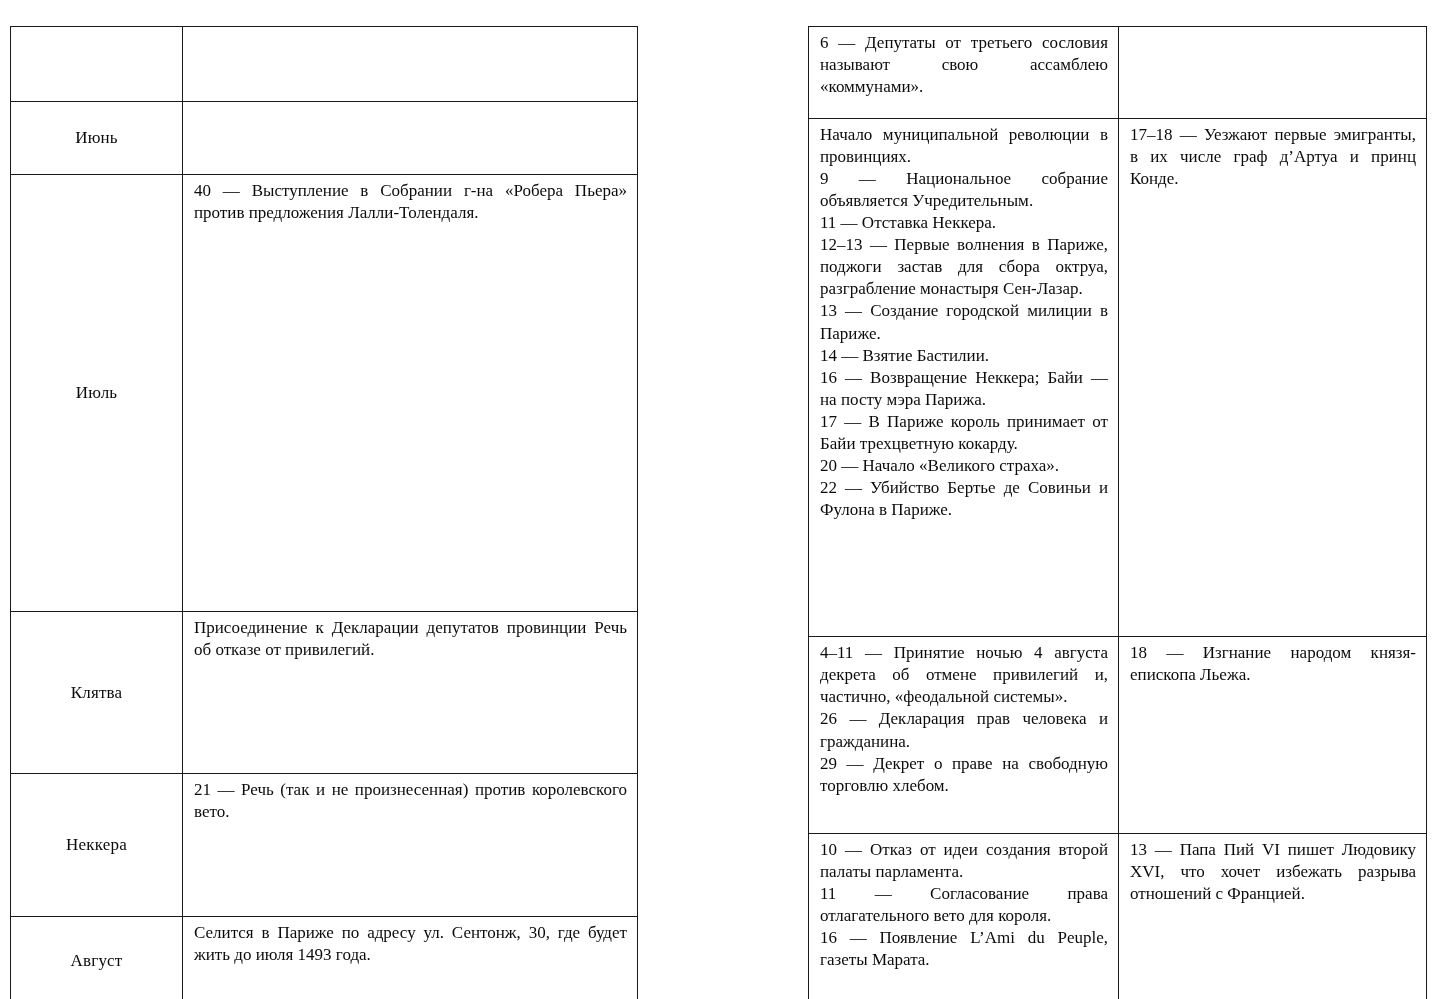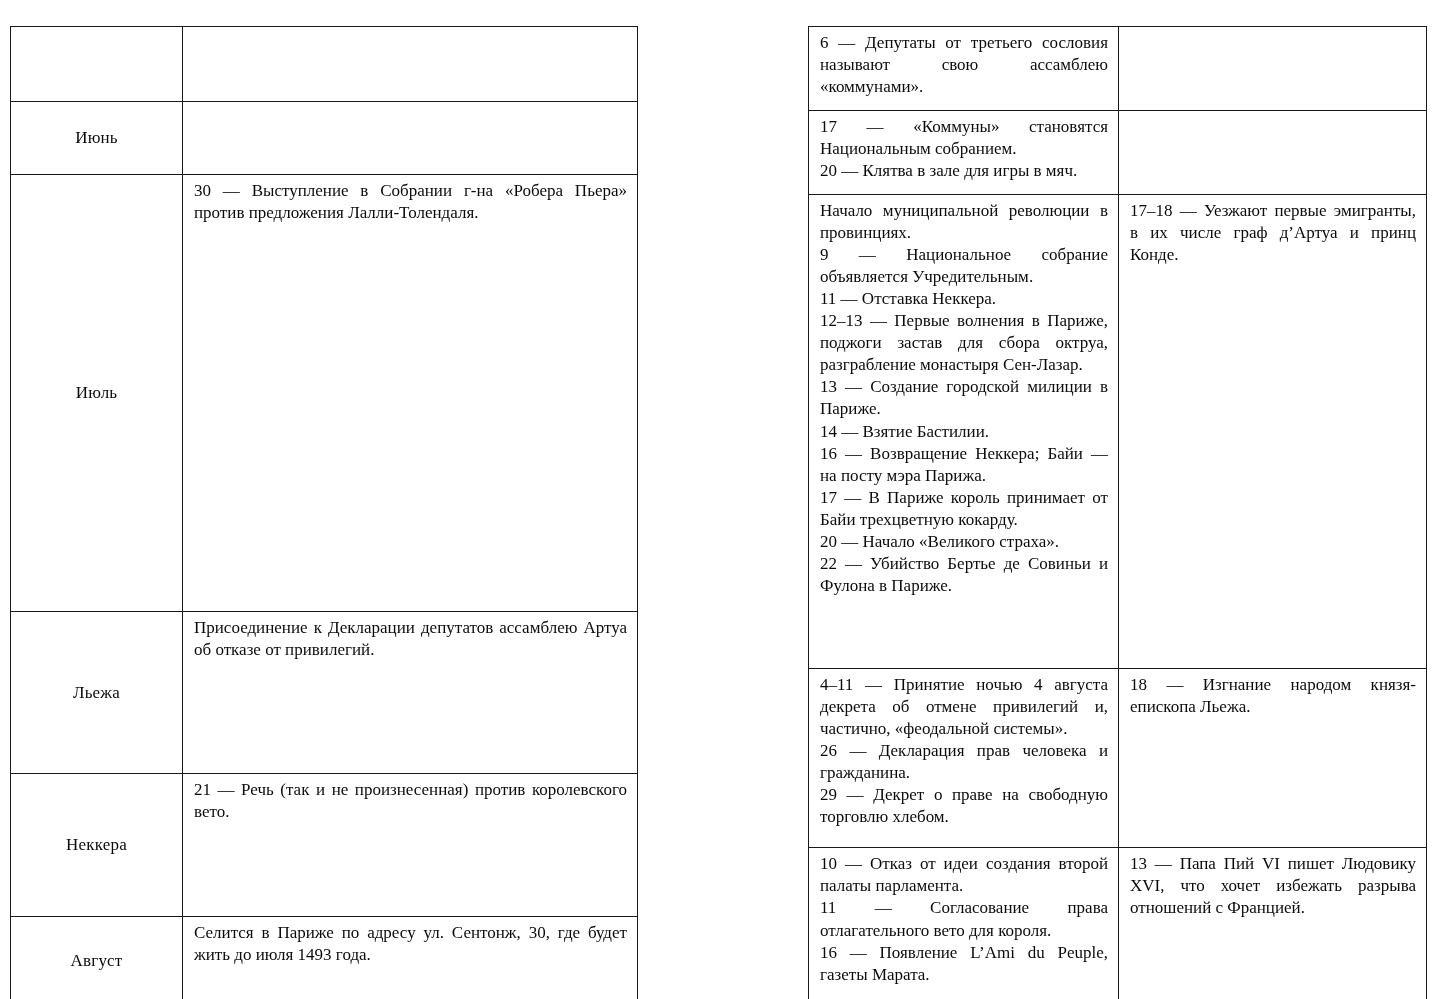--- a/index.html
+++ b/index.html
@@ -67,25 +67,25 @@
       <tr class="r0">
         <td class="month-cell"></td>
         <td class="events-cell"></td>
       </tr>
       <tr class="r1">
         <td class="month-cell">Июнь</td>
         <td class="events-cell"></td>
       </tr>
       <tr class="r2">
         <td class="month-cell">Июль</td>
-        <td class="events-cell">30 — Выступление в Собрании г-на «Робера Пьера» против предложения Лалли-Толендаля.</td>
+        <td class="events-cell">40 — Выступление в Собрании г-на «Робера Пьера» против предложения Лалли-Толендаля.</td>
       </tr>
       <tr class="r3">
-        <td class="month-cell">Льежа</td>
-        <td class="events-cell">Присоединение к Декларации депутатов ассамблею Артуа об отказе от привилегий.</td>
+        <td class="month-cell">Клятва</td>
+        <td class="events-cell">Присоединение к Декларации депутатов провинции Речь об отказе от привилегий.</td>
       </tr>
       <tr class="r4">
         <td class="month-cell">Неккера</td>
         <td class="events-cell">21 — Речь (так и не произнесенная) против королевского вето.</td>
       </tr>
       <tr class="r5">
         <td class="month-cell">Август</td>
         <td class="events-cell">Селится в Париже по адресу ул. Сентонж, 30, где будет жить до июля 1493 года.</td>
       </tr>
     </tbody>
@@ -94,25 +94,20 @@
 
 <div class="page page-right">
   <table class="ttable">
     <colgroup>
         <col style="width:310px">
         <col>
       </colgroup>
     <tbody>
       <tr class="r0">
         <td class="events-cell">6 — Депутаты от третьего сословия называют свою ассамблею «коммунами».</td>
-        <td class="events-cell"></td>
-      </tr>
-      <tr class="r1">
-        <td class="events-cell">17 — «Коммуны» становятся Национальным собранием.
-20 — Клятва в зале для игры в мяч.</td>
         <td class="events-cell"></td>
       </tr>
       <tr class="r2">
         <td class="events-cell">Начало муниципальной революции в провинциях.
 9 — Национальное собрание объявляется Учредительным.
 11 — Отставка Неккера.
 12–13 — Первые волнения в Париже, поджоги застав для сбора октруа, разграбление монастыря Сен-Лазар.
 13 — Создание городской милиции в Париже.
 14 — Взятие Бастилии.
 16 — Возвращение Неккера; Байи — на посту мэра Парижа.

